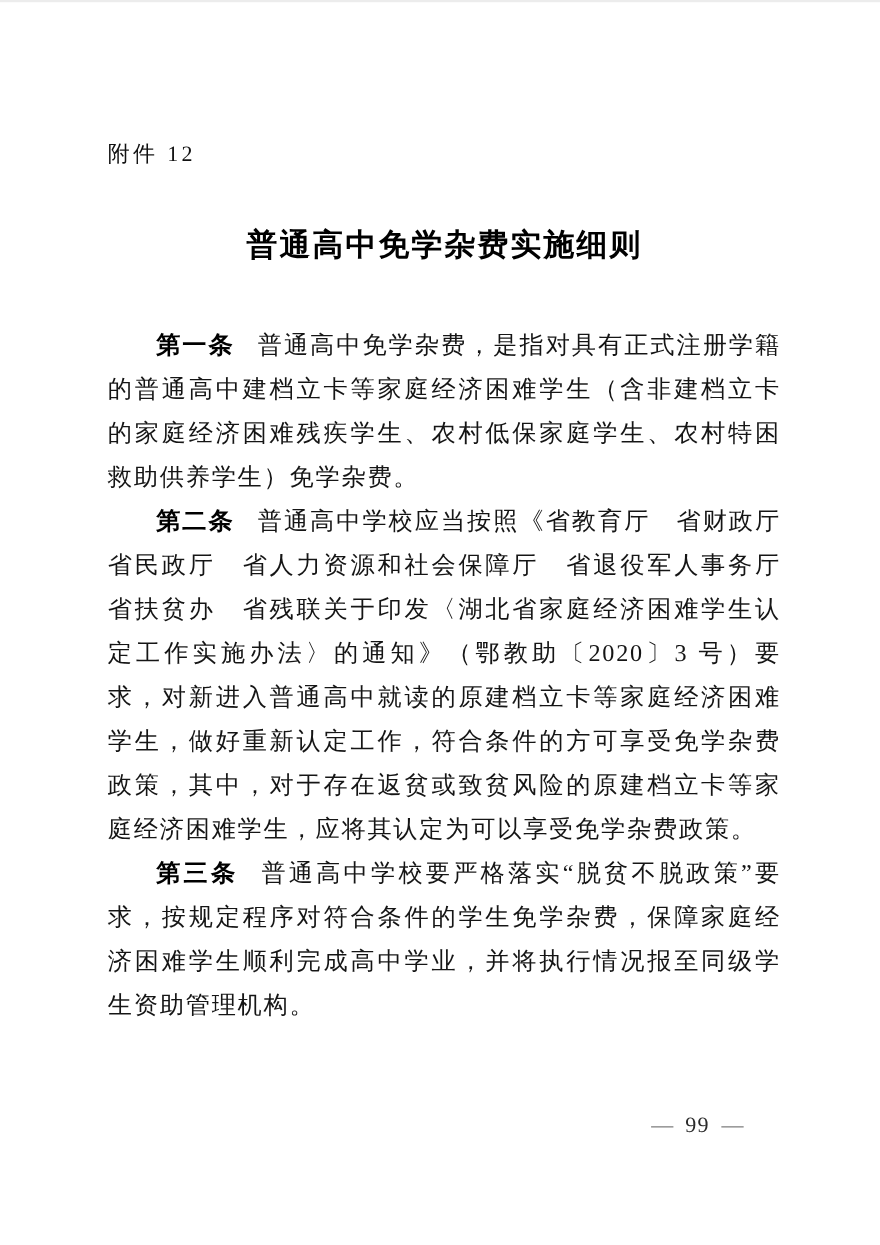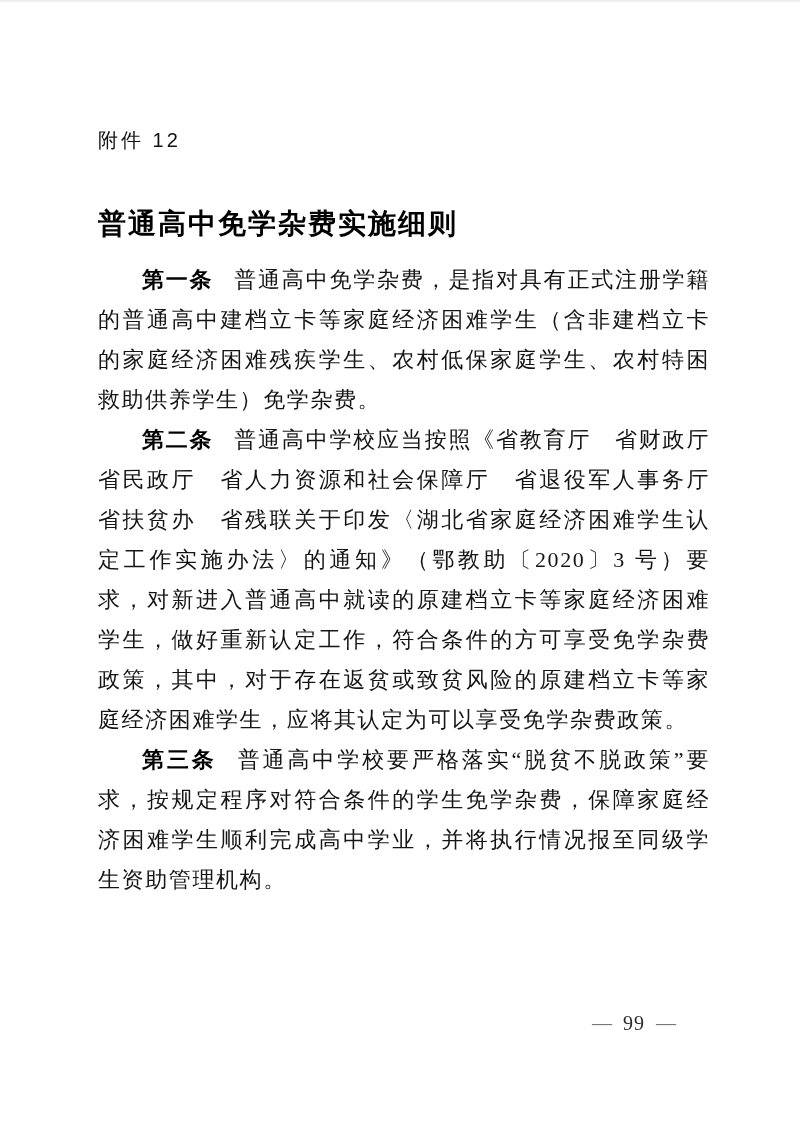--- a/index.html
+++ b/index.html
@@ -16,39 +16,40 @@
     font-family: "Liberation Serif", "DejaVu Serif", serif;
     overflow: hidden;
     border-top: 2px solid #ececec; 
   }
 
   .content {
     padding: 124px 90px 0 98px;
   }
 
   .attachment-label {
-    font-family: Liberation Sans, sans-serif;
+    font-family: Liberation Serif, serif;
     font-size: 20px;
     line-height: 28px;
     letter-spacing: 3px;
     color: #111111;
   }
 
   .doc-title {
     margin: 52px 0 0 0;
+    text-align: center;
     font-size: 28px;
     font-weight: bold;
     line-height: 36px;
     letter-spacing: 2px;
     color: #000000;
     font-family: "Liberation Serif", "DejaVu Serif", serif;
   }
 
   .doc-body {
-    margin-top: 18px;
+    margin-top: 52px;
   }
 
   .doc-body p.article {
     margin: 0;
     font-size: 22px;
     line-height: 40px;
     letter-spacing: 1.6px;
     text-align: justify;
     text-justify: inter-ideograph;
     text-indent: 2em;

